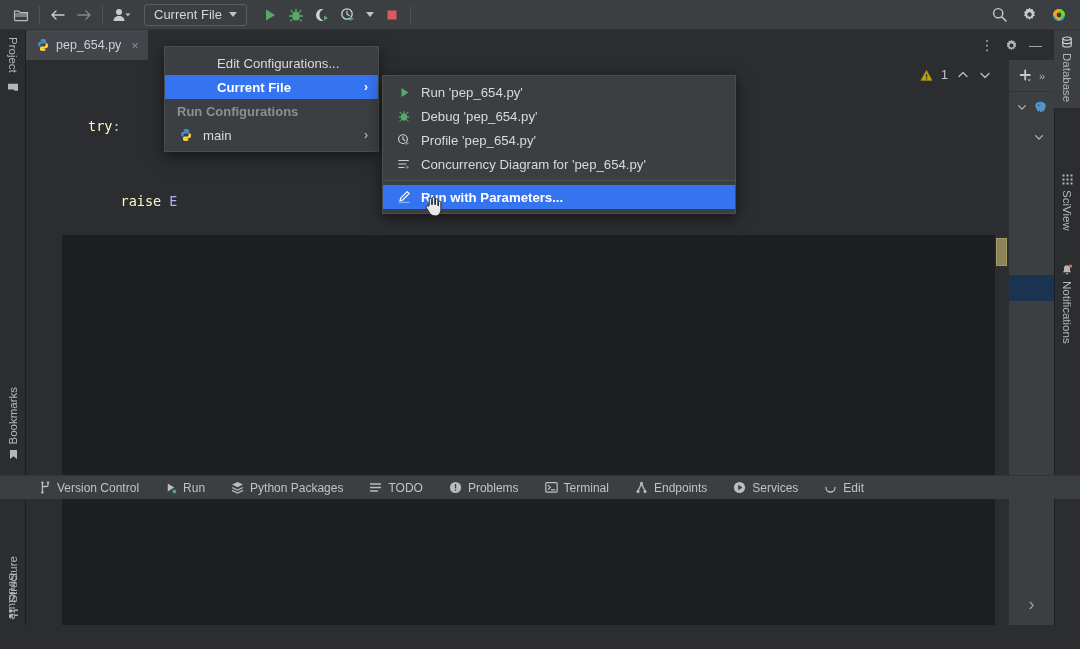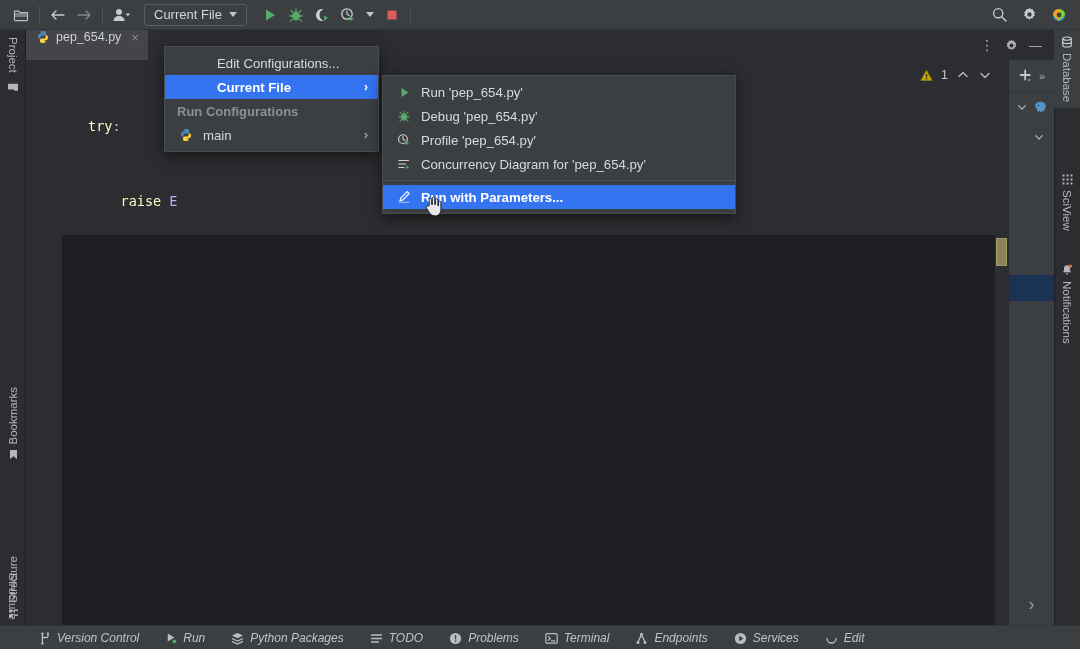--- a/index.html
+++ b/index.html
@@ -3,21 +3,21 @@
 <meta charset="utf-8">
 <style>
   * { box-sizing: border-box; margin: 0; padding: 0; }
   html, body {
     width: 1080px; height: 649px;
     background: #2b2d30;
     font-family: "Liberation Sans", sans-serif;
     overflow: hidden;
     -webkit-font-smoothing: antialiased;
   }
-  .app { position: relative; width: 1080px; height: 649px; background: #2b2d30; }
+  .app { position: relative; width: 1080px; height: 499px; background: #2b2d30; }
 
   
   .toolbar {
     position: absolute; left: 0; top: 0; width: 1080px; height: 30px;
     background: #3c3f41; display: flex; align-items: center;
     border-bottom: 1px solid #323437;
   }
   .tb-icon {
     width: 26px; height: 24px; display: flex; align-items: center; justify-content: center;
     color: #b9bcc0; cursor: default;
@@ -63,21 +63,21 @@
   }
   .rtab .rlabel { writing-mode: vertical-rl; }
   .rtab.active { background: #3c3f41; }
 
   
   .tabbar {
     position: absolute; left: 26px; top: 30px; width: 1028px; height: 30px;
     background: #2b2d30; display: flex; align-items: center;
   }
   .etab {
-    display: flex; align-items: flex-start; gap: 6px; height: 30px; padding: 0 9px 0 10px;
+    display: flex; align-items: center; gap: 6px; height: 30px; padding: 0 9px 0 10px;
     background: #43454a; color: #cdd0d3; font-size: 12.5px; position: relative;
   }
   .etab .closex { color: #8a8d90; font-size: 13px; margin-left: 4px; }
   .tabbar-right { margin-left: auto; display: flex; align-items: center; gap: 10px; padding-right: 12px; }
 
   
   .editor-wrap {
     position: absolute; left: 26px; top: 60px; width: 1028px; height: 565px;
     background: #2b2d30;
   }
@@ -154,23 +154,22 @@
   }
   .mi-indent { padding-left: 52px; }
   .menu-sep { height: 1px; background: #4e5154; margin: 4px 0; }
   .cursor-hand {
     position: absolute; left: 424px; top: 196px; z-index: 60; pointer-events: none;
   }
 
   
   .statusbar {
     position: absolute; left: 0; bottom: 0; width: 1080px; height: 24px;
-    background: #3c3f41; display: flex; align-items: flex-start; gap: 0;
+    background: #3c3f41; display: flex; align-items: center; gap: 0;
     border-top: 1px solid #323437;
-    font-style: italic;
   }
   .sb-item {
     display: flex; align-items: center; gap: 6px; height: 24px; padding: 0 13px;
     color: #c0c2c5; font-size: 12px; white-space: nowrap;
   }
   .sb-spacer { width: 26px; }
   svg { display: block; }
 </style>
 </head>
 <body>

